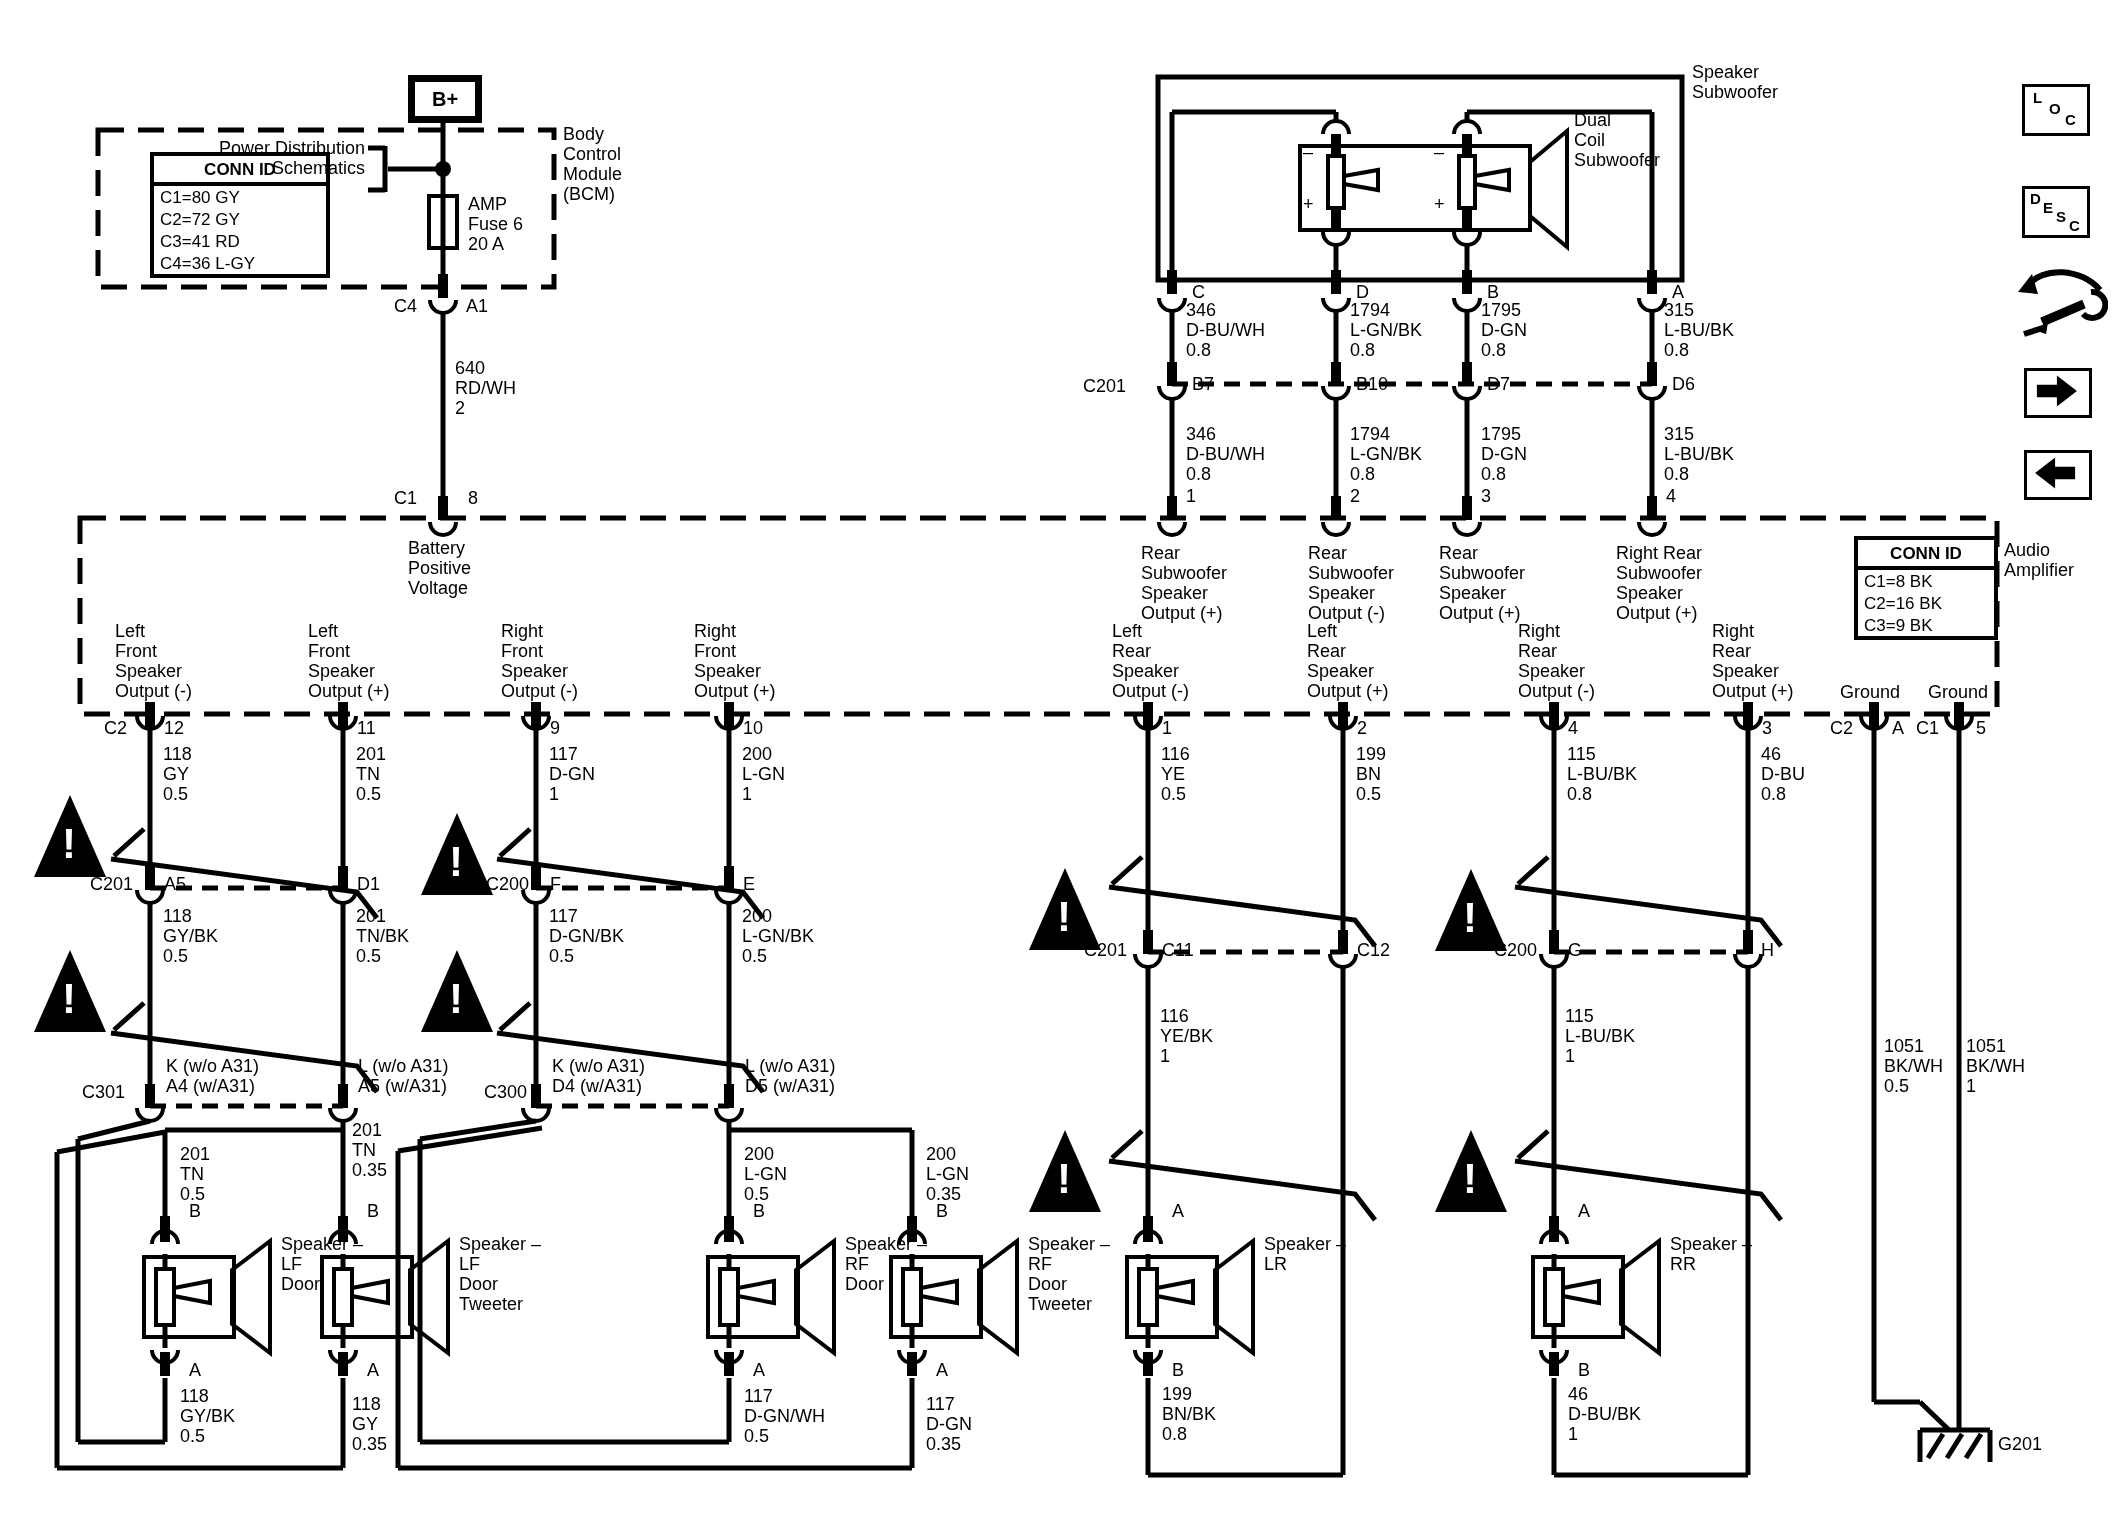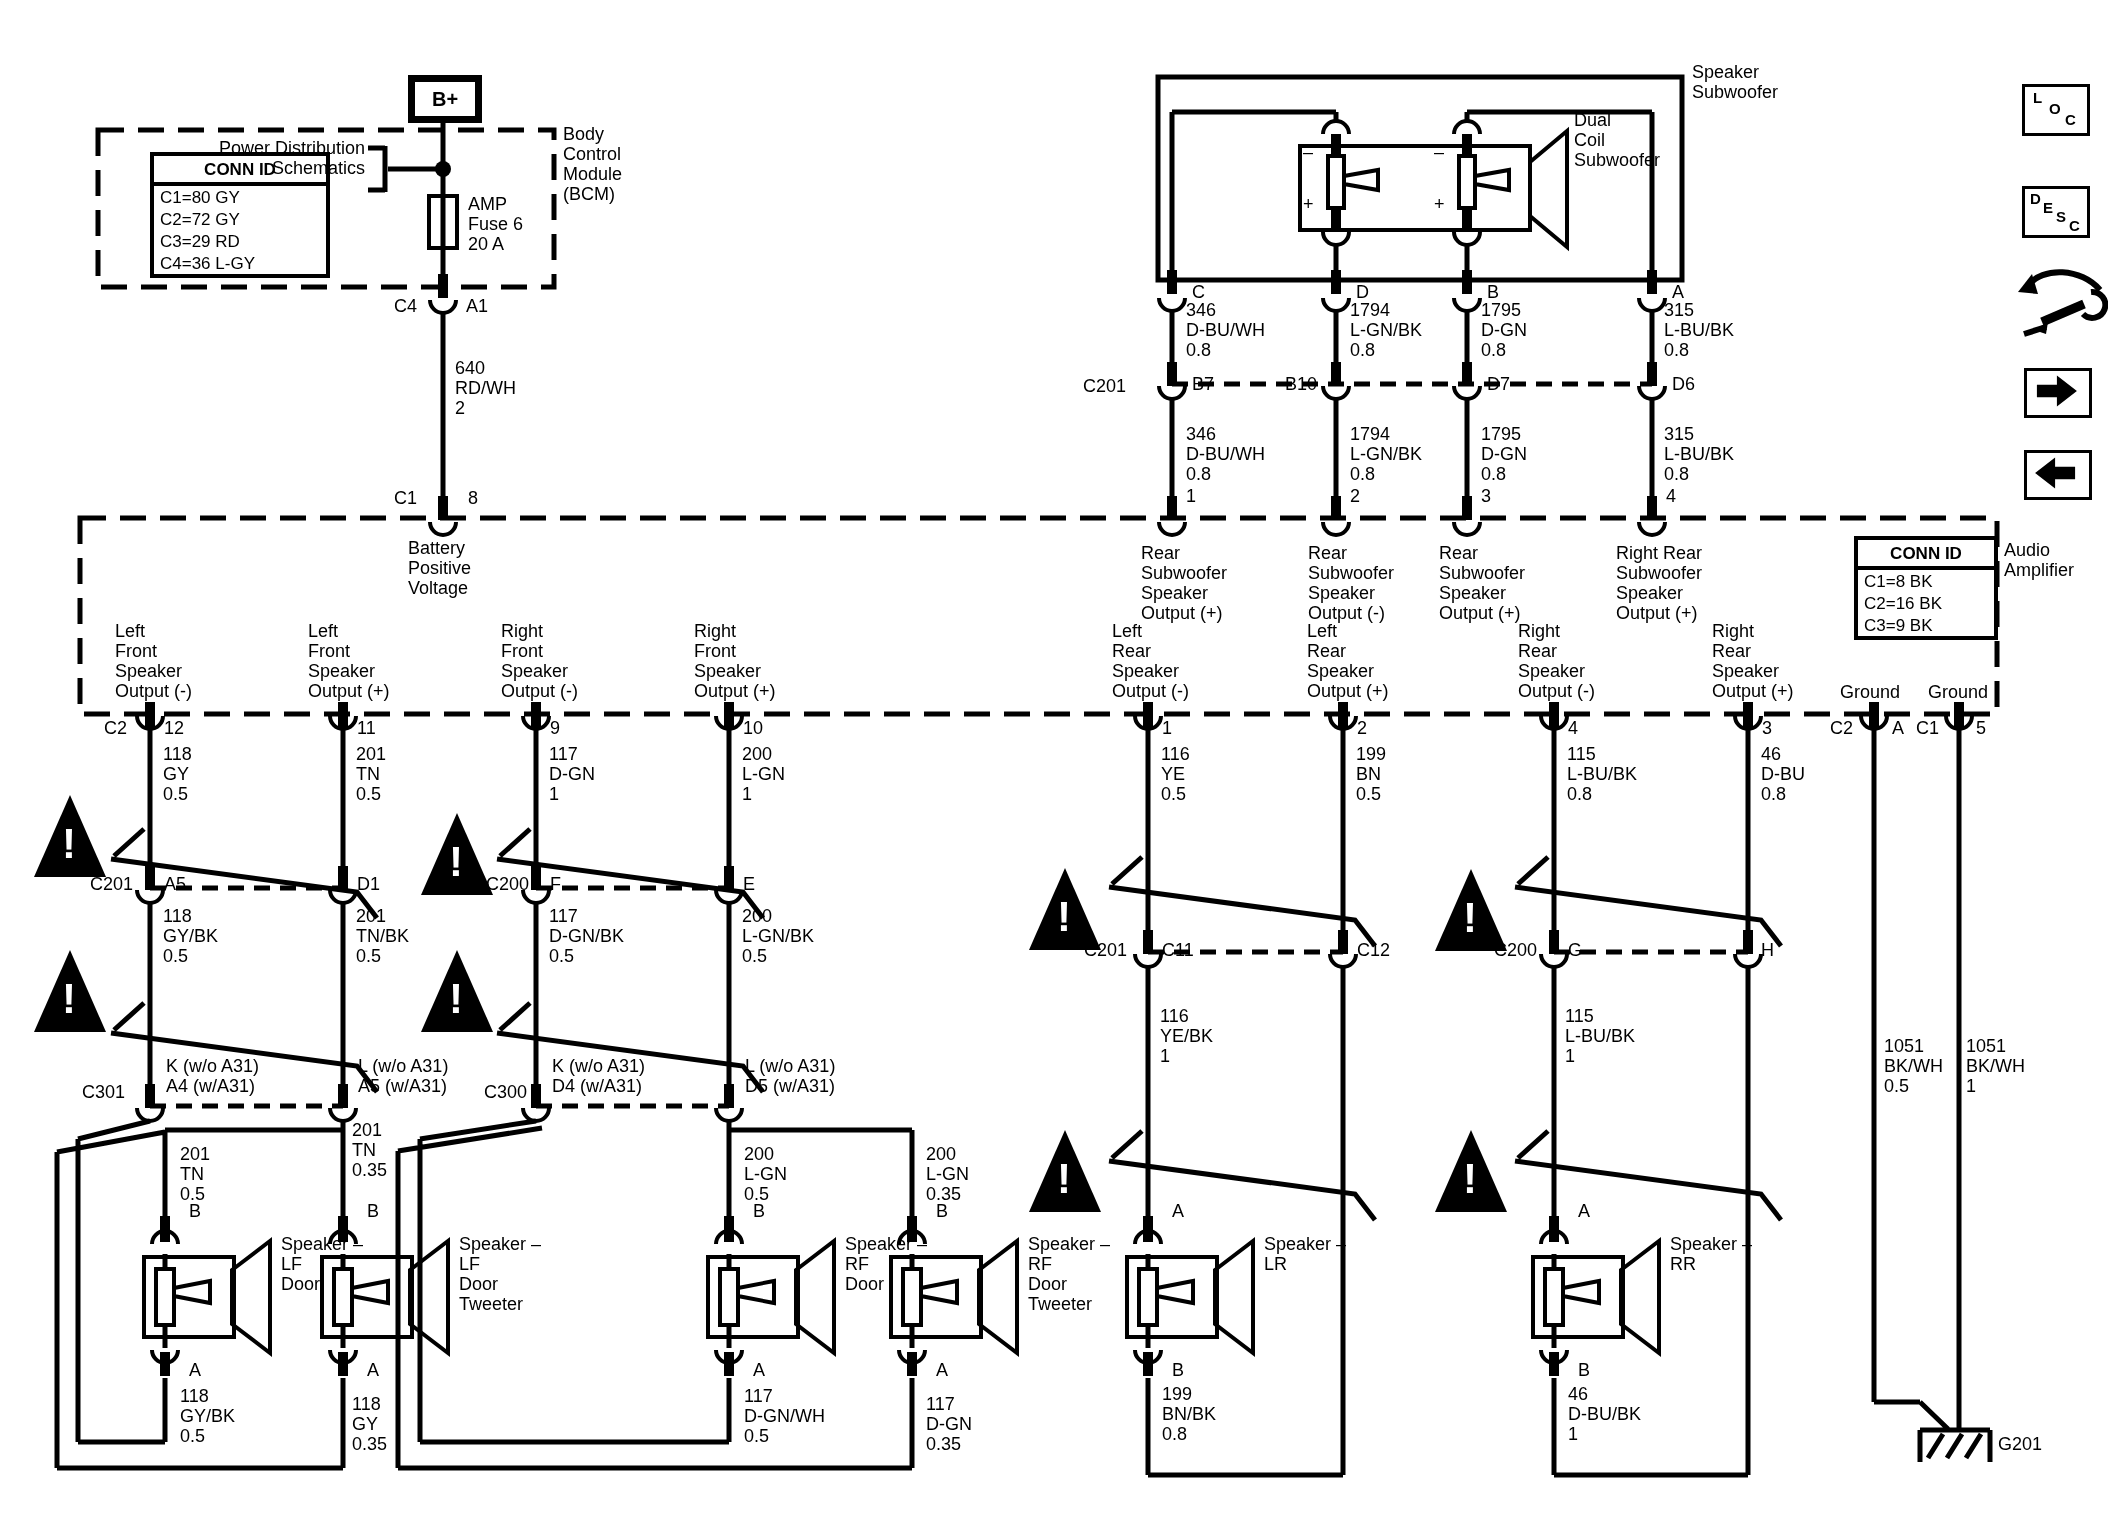--- a/index.html
+++ b/index.html
@@ -133,21 +133,21 @@
       M1518 1158l30 -27 M1515 1161L1761 1194l20 26"></path>
 
     <circle cx="443" cy="169" r="8" fill="#000"></circle>
   </svg>
 
   <div class="bplus">B+</div>
   <div class="tbl" style="left:150px;top:152px;width:172px">
     <div class="hd">CONN ID</div>
     <div class="rw">C1=80 GY</div>
     <div class="rw">C2=72 GY</div>
-    <div class="rw">C3=29 RD</div>
+    <div class="rw">C3=41 RD</div>
     <div class="rw">C4=36 L-GY</div>
   </div>
   <div class="t tr" style="left:143px;top:138px;width:222px">Power Distribution
 Schematics</div>
   <div class="t" style="left:468px;top:194px">AMP
 Fuse 6
 20 A</div>
   <div class="t" style="left:563px;top:124px">Body
 Control
 Module
@@ -180,21 +180,21 @@
 L-GN/BK
 0.8</div>
   <div class="t" style="left:1481px;top:300px">1795
 D-GN
 0.8</div>
   <div class="t" style="left:1664px;top:300px">315
 L-BU/BK
 0.8</div>
   <div class="t" style="left:1083px;top:376px">C201</div>
   <div class="t" style="left:1192px;top:374px">B7</div>
-  <div class="t" style="left:1285px;top:374px">B10</div>
+  <div class="t" style="left:1356px;top:374px">B10</div>
   <div class="t" style="left:1487px;top:374px">D7</div>
   <div class="t" style="left:1672px;top:374px">D6</div>
   <div class="t" style="left:1186px;top:424px">346
 D-BU/WH
 0.8</div>
   <div class="t" style="left:1350px;top:424px">1794
 L-GN/BK
 0.8</div>
   <div class="t" style="left:1481px;top:424px">1795
 D-GN

